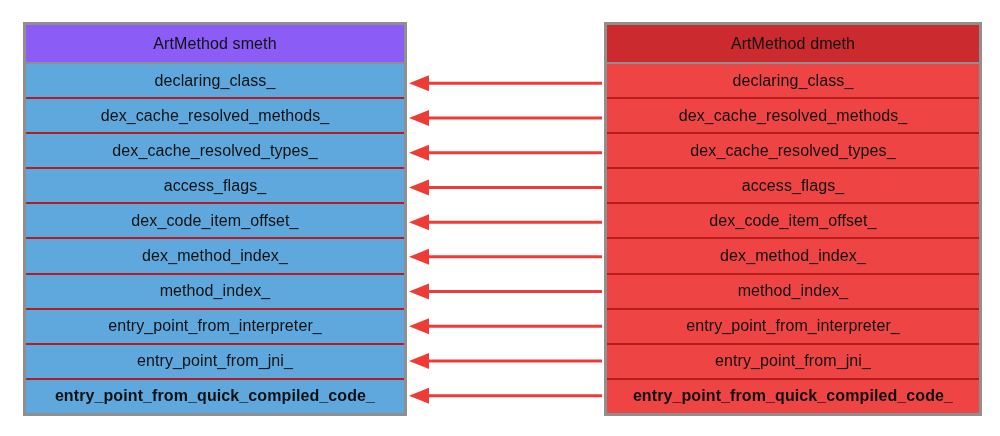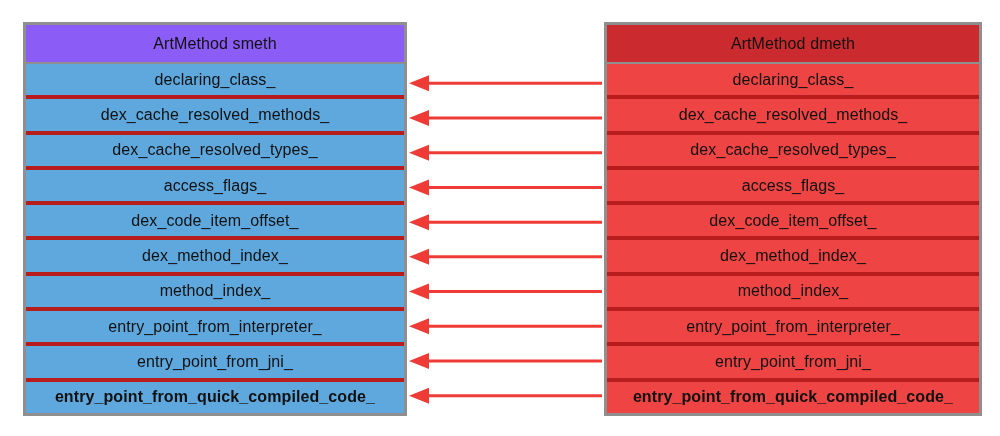--- a/index.html
+++ b/index.html
@@ -52,21 +52,21 @@
   }
   .field-row {
     box-sizing: border-box;
     flex: 1 1 0;
     display: flex;
     align-items: center;
     justify-content: center;
     font-size: 16px;
     color: #111111;
     letter-spacing: .1px;
-    border-bottom: 4px solid #b91c1c;
+    border-bottom: 2px solid #b91c1c;
   }
   .field-row:last-child { border-bottom: none; font-weight: bold; }
   #struct-left  .field-row { background: #5ea8de; }
   #struct-right .field-row { background: #ef4444; }
 
   
   #arrow-layer {
     position: absolute;
     left: 0;
     top: 0;

